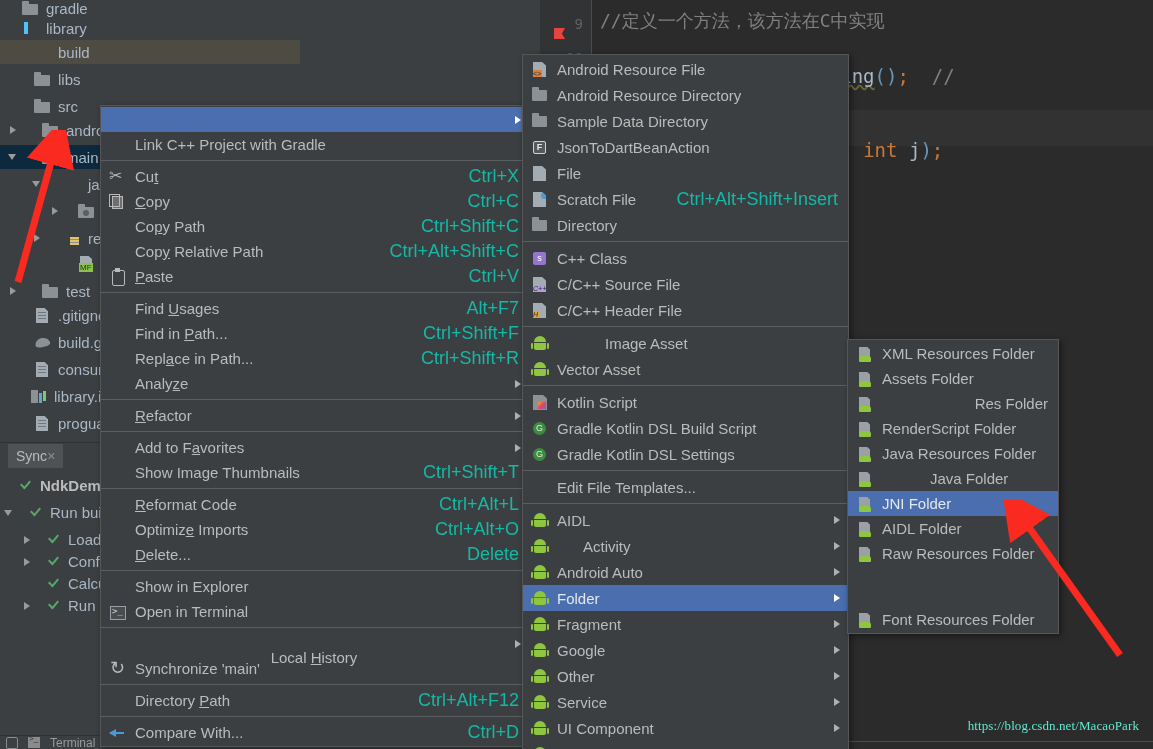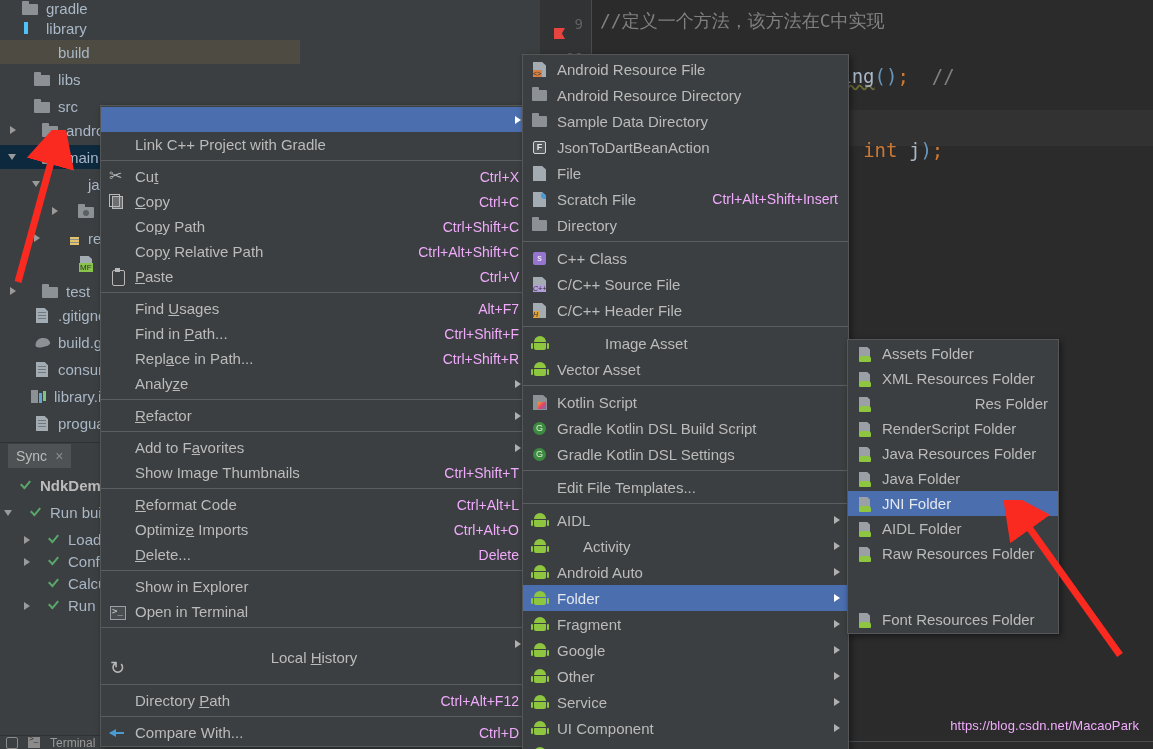--- a/index.html
+++ b/index.html
@@ -48,22 +48,22 @@
   }
   .c-comment { color: #808080; }
   .c-kw { color: #cc7832; }
   .c-fn { color: #a9b7c6; text-decoration: underline wavy #6a6a35; text-decoration-skip-ink: none; }
   .c-plain { color: #a9b7c6; }
   .c-paren { color: #6897bb; }
   .code-row-hl { position: absolute; left: 52px; width: 561px; height: 36px; background: #323232; }
 
   .watermark {
     position: absolute; right: 14px; top: 718px;
-    color: #f0abfc; font-size: 13px;
-    font-family: Liberation Sans, sans-serif;
+    color: #5eead4; font-size: 13px;
+    font-family: Liberation Serif, serif;
     letter-spacing: .1px;
   }
   .wm-rule {
     position: absolute; left: 540px; top: 741px; width: 613px; height: 1px;
     background: #4a4d4f;
   }
 
   
   .tree {
     position: absolute; left: 0; top: 0; width: 540px; height: 749px;
@@ -154,21 +154,21 @@
     background: #4fc3f7;
   }
 
   
   .sync-tabbar {
     position: absolute; left: 0; top: 442px; width: 540px; height: 27px;
     background: #3c3f41; border-top: 1px solid #2f3133;
   }
   .sync-tab {
     position: absolute; left: 8px; top: 444px; height: 24px;
-    display: flex; align-items: center; gap: 8px;
+    display: flex; align-items: center; 
     padding: 0 8px;
     background: #4e5254;
     color: #bbbbbb; font-size: 14px;
   }
   .sync-close { color: #8d8d8d; font-size: 14px; }
   .srow {
     position: absolute; left: 0; width: 300px; height: 27px;
     display: flex; align-items: center;
     color: #a9b7c6; font-size: 15px; white-space: nowrap;
   }
@@ -207,21 +207,21 @@
     position: relative;
     height: 26px; display: flex; align-items: center;
     padding: 0 10px 0 8px;
     white-space: nowrap;
   }
   .mi.hl { background: #4b6eaf; color: #e3e7ee; }
   .mi .mi-ico {
     flex: 0 0 18px; width: 18px; height: 16px; margin-right: 8px; position: relative;
   }
   .mi .mi-label { flex: 1 1 auto; }
-  .mi .mi-acc { color: #f0abfc; margin-left: 24px; font-size: 14px; }
+  .mi .mi-acc { color: #14b8a6; margin-left: 24px; font-size: 18px; }
   .mi .arrow {
     position: absolute; right: 8px; top: 9px;
     border-left: 6px solid #b0b0b0;
     border-top: 4.5px solid transparent;
     border-bottom: 4.5px solid transparent;
   }
   .mi.hl .arrow { border-left-color: #ffffff; }
   .msep { height: 1px; background: #5c5f61; margin: 3px 0; }
   .u { text-decoration: underline; }
 
@@ -621,20 +621,21 @@
         <span class="mi-label">Open in Terminal</span>
       </div>
       <div class="msep"></div>
       <div class="mi" style="height: 25px; flex-direction: column;">
         <span class="mi-ico"></span>
         <span class="mi-label">Local <span class="u">H</span>istory</span>
         <span class="arrow"></span>
       </div>
       <div class="mi" style="height: 25px;">
         <span class="mi-ico"><span class="g-sync"></span></span>
+        <span class="mi-label">Synchronize 'main'</span>
       </div>
       <div class="msep"></div>
       <div class="mi" style="height: 25px;">
         <span class="mi-ico"></span>
         <span class="mi-label">Directory <span class="u">P</span>ath</span>
         <span class="mi-acc">Ctrl+Alt+F12</span>
       </div>
       <div class="msep"></div>
       <div class="mi" style="height: 25px;">
         <span class="mi-ico"><span class="g-compare"></span></span>
@@ -879,30 +880,30 @@
     </div>
 
   <div class="menu" id="foldermenu" style="left:847px; top:339px; width:212px;">
       <div class="mi" style="height: 25px;">
         <span class="mi-ico">
           <span class="g-resfolder">
             <i class="pg"></i>
             <i class="gf"></i>
           </span>
         </span>
-        <span class="mi-label">Assets Folder</span>
+        <span class="mi-label">XML Resources Folder</span>
       </div>
       <div class="mi" style="height: 25px;">
         <span class="mi-ico">
           <span class="g-resfolder">
             <i class="pg"></i>
             <i class="gf"></i>
           </span>
         </span>
-        <span class="mi-label">XML Resources Folder</span>
+        <span class="mi-label">Assets Folder</span>
       </div>
       <div class="mi" style="height: 25px; text-align: right;">
         <span class="mi-ico">
           <span class="g-resfolder">
             <i class="pg"></i>
             <i class="gf"></i>
           </span>
         </span>
         <span class="mi-label">Res Folder</span>
       </div>
@@ -917,21 +918,21 @@
       </div>
       <div class="mi" style="height: 25px;">
         <span class="mi-ico">
           <span class="g-resfolder">
             <i class="pg"></i>
             <i class="gf"></i>
           </span>
         </span>
         <span class="mi-label">Java Resources Folder</span>
       </div>
-      <div class="mi" style="height: 25px;">
+      <div class="mi" style="height: 25px; gap: 48px;">
         <span class="mi-ico">
           <span class="g-resfolder">
             <i class="pg"></i>
             <i class="gf"></i>
           </span>
         </span>
         <span class="mi-label">Java Folder</span>
       </div>
       <div class="mi hl" style="height: 25px;">
         <span class="mi-ico">

